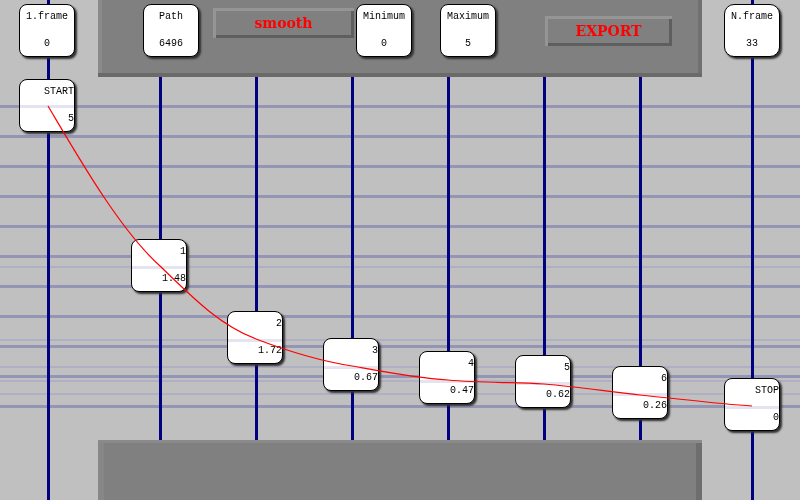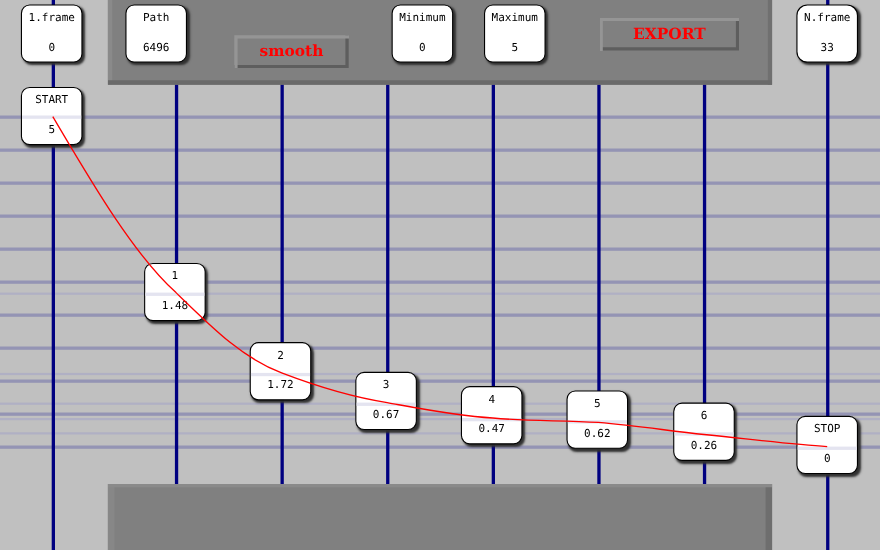--- a/index.html
+++ b/index.html
@@ -16,24 +16,24 @@
            box-shadow: inset 0 3px 0 #8a8a8a, inset 6px 0 0 #878787, inset -6px 0 0 #6e6e6e; }
   .btn { position:absolute; height:30px; background:#808080; color:#ff0000;
          font-family:"DejaVu Serif", serif; font-weight:bold; font-size:14px;
          display:flex; align-items:center; justify-content:center; cursor:pointer;
          box-shadow: inset 3px 3px 0 #959595, inset -3px -3px 0 #5e5e5e; }
   .box { position:absolute; width:56px; height:53px; background:#ffffff;
          border:1px solid #000; border-radius:8px;
          box-shadow: 2px 2px 2px #303030; color:#000; font-size:10px;
          display:flex; flex-direction:column; align-items:center; justify-content:space-between;
          padding:6px 0 7px 0; box-sizing:border-box; overflow:hidden; }
-  .box span { position:relative; z-index:2; }
+  .box span { position:relative; z-index:2;font-family:Liberation Mono, monospace; }
   .box .stripe { position:absolute; left:0; width:100%; height:3px; background:#e4e4f0; z-index:1; }
   svg.curve { position:absolute; left:0; top:0; z-index:3; pointer-events:none; }
-  .node { z-index:2; }
+  .node { z-index:2;align-items:flex-end; }
 </style>
 </head>
 <body>
 
 <div class="hline" style="top:105px"></div>
 <div class="hline" style="top:135px"></div>
 <div class="hline" style="top:165px"></div>
 <div class="hline" style="top:195px"></div>
 <div class="hline" style="top:225px"></div>
 <div class="hline" style="top:255px"></div>
@@ -57,25 +57,25 @@
 <div class="vline" style="left:639px"></div>
 <div class="vline" style="left:751px"></div>
 
 <div class="panel top"></div>
 <div class="panel bottom"></div>
 
 <div class="box" style="left:19px; top:4px;">
   <span>1.frame</span>
   <span>0</span>
 </div>
-<div class="box" style="left:114px; top:4px;">
+<div class="box" style="left:143px; top:4px;">
   <span>Path</span>
   <span>6496</span>
 </div>
-<div class="btn" style="left:213px; top:32px; width:104px;">smooth</div>
+<div class="btn" style="left:213px; top:8px; width:141px;">smooth</div>
 <div class="box" style="left:356px; top:4px;">
   <span>Minimum</span>
   <span>0</span>
 </div>
 <div class="box" style="left:420px; top:4px;margin-left:20px;">
   <span>Maximum</span>
   <span>5</span>
 </div>
 <div class="btn" style="left:545px; top:16px; width:127px;">EXPORT</div>
 <div class="box" style="left:724px; top:4px;border-radius:10px;">

